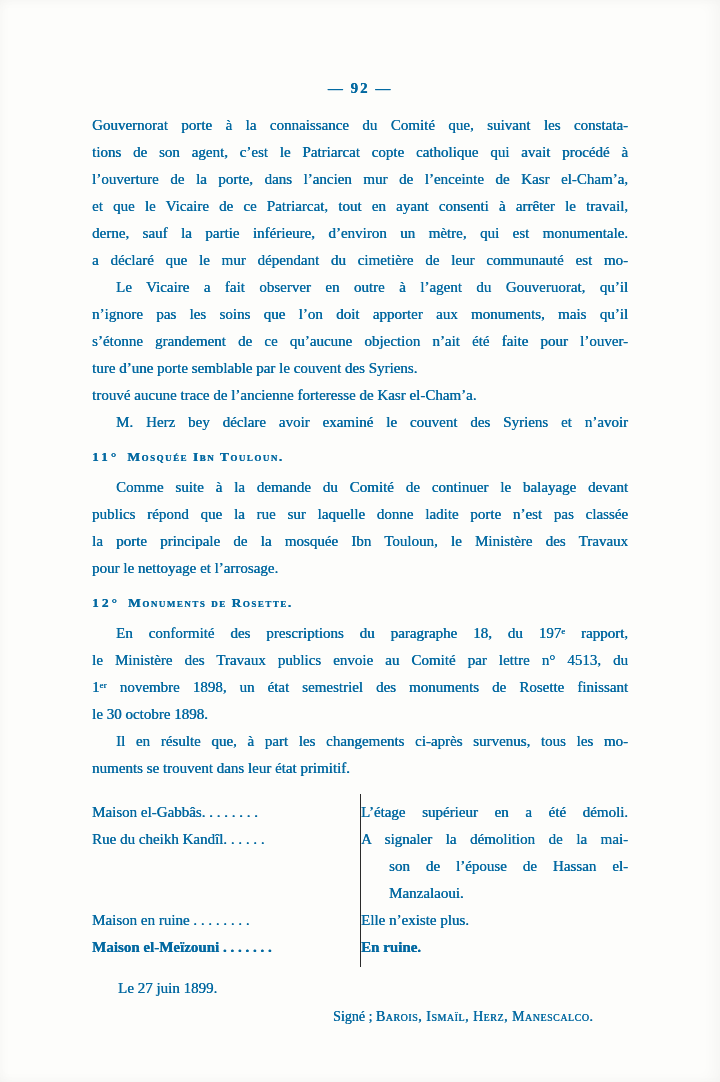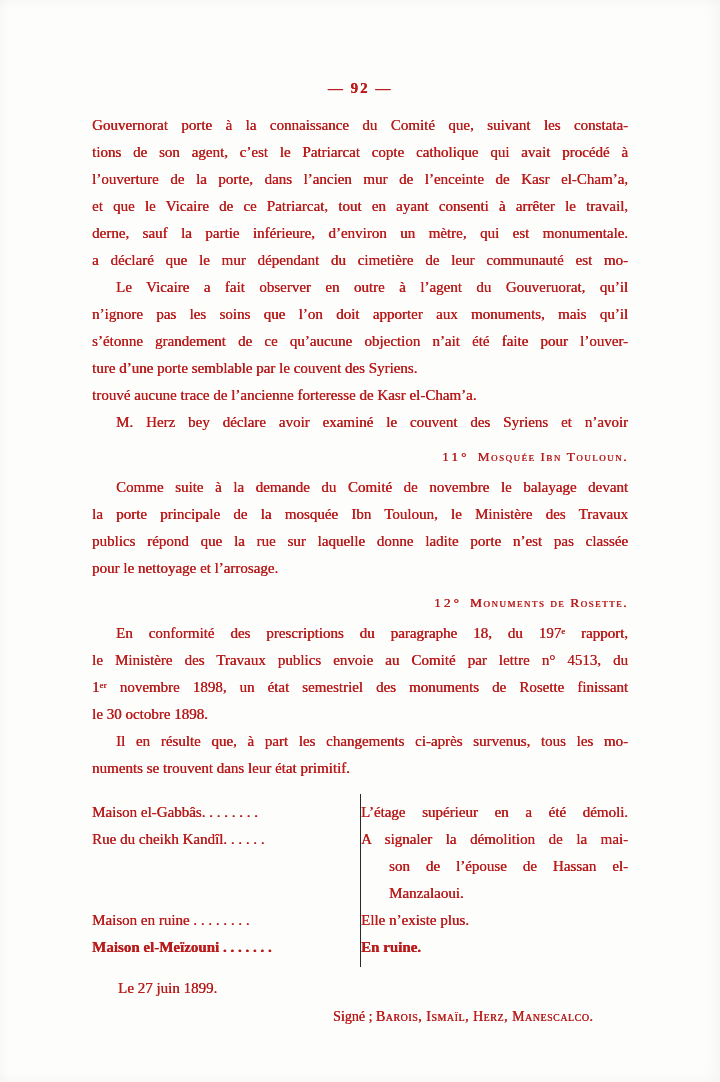--- a/index.html
+++ b/index.html
@@ -3,21 +3,21 @@
 <meta charset="utf-8">
 <style>
   html,body{margin:0;padding:0;background:#ffffff;}
   .page{
     position:relative;
     width:720px;height:1082px;
     background:#fdfdfb;
     box-sizing:border-box;
     padding-top:78px;
     font-family:"Liberation Serif","DejaVu Serif","DejaVu Sans",serif;
-    color:#b91c1c;
+    color:#0369a1;
     text-shadow:0.35px 0 0 currentColor;
     box-shadow:inset -6px 0 14px rgba(0,0,0,0.03), inset 4px 0 10px rgba(0,0,0,0.02);
     overflow:hidden;
   }
   .page-number{
     text-align:center;
     font-size:15px;
     font-weight:bold;
     letter-spacing:2px;
     line-height:20px;
@@ -26,22 +26,22 @@
     width:536px;
     margin:14px 0 0 92px;
     font-size:15px;
     line-height:27px;
   }
   .line{white-space:normal;}
   .jl{text-align:justify;text-align-last:justify;}
   .ll{text-align:left;}
   .ind{padding-left:24px;}
   .heading{
-    text-align:right;
-    font-weight:normal;
+    text-align:left;
+    font-weight:bold;
     font-size:13.5px;
     line-height:22px;
     margin:10px 0 6px 0;
   }
   .heading .num{letter-spacing:3px;margin-right:8px;}
   .heading .ttl{font-variant:small-caps;letter-spacing:1.5px;}
   table.monuments{
     width:536px;
     border-collapse:collapse;
     margin-top:12px;
@@ -99,23 +99,23 @@
     <div>
       <div class="line ll">trouvé aucune trace de l’ancienne forteresse de Kasr el-Cham’a.</div>
       <div class="line jl ind">M. Herz bey déclare avoir examiné le couvent des Syriens et n’avoir</div>
     </div>
 
     <div class="heading">
       <span class="num">11°</span><span class="ttl">Mosquée Ibn Touloun.</span>
     </div>
 
     <div>
-      <div class="line jl ind">Comme suite à la demande du Comité de novembre le balayage devant</div>
+      <div class="line jl ind">Comme suite à la demande du Comité de continuer le balayage devant</div>
+      <div class="line jl">publics répond que la rue sur laquelle donne ladite porte n’est pas classée</div>
       <div class="line jl">la porte principale de la mosquée Ibn Touloun, le Ministère des Travaux</div>
-      <div class="line jl">publics répond que la rue sur laquelle donne ladite porte n’est pas classée</div>
       <div class="line ll">pour le nettoyage et l’arrosage.</div>
     </div>
 
     <div class="heading">
       <span class="num">12°</span><span class="ttl">Monuments de Rosette.</span>
     </div>
 
     <div>
       <div class="line jl ind">En conformité des prescriptions du paragraphe 18, du 197ᵉ rapport,</div>
       <div class="line jl">le Ministère des Travaux publics envoie au Comité par lettre n° 4513, du</div>

